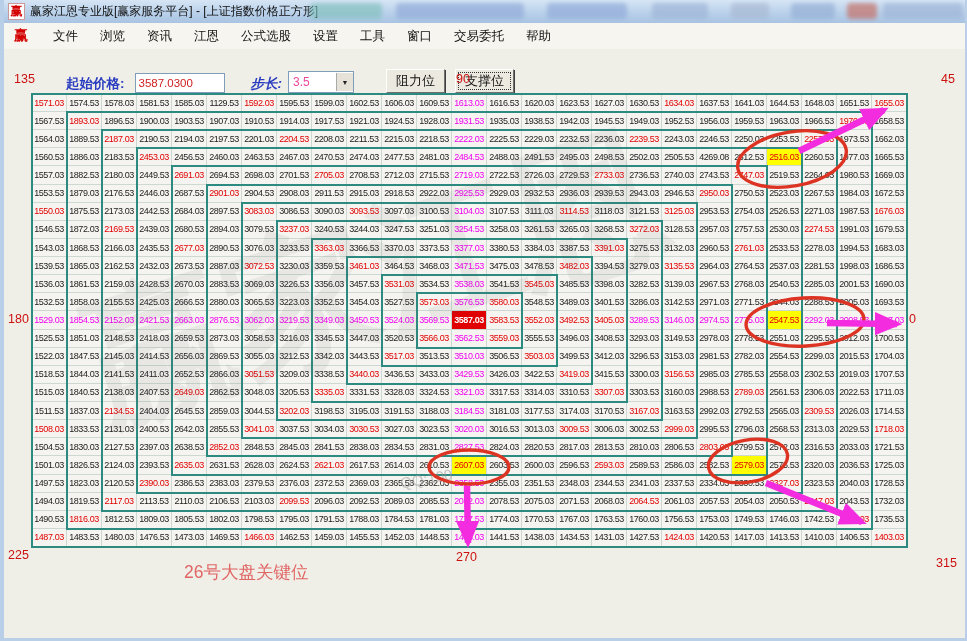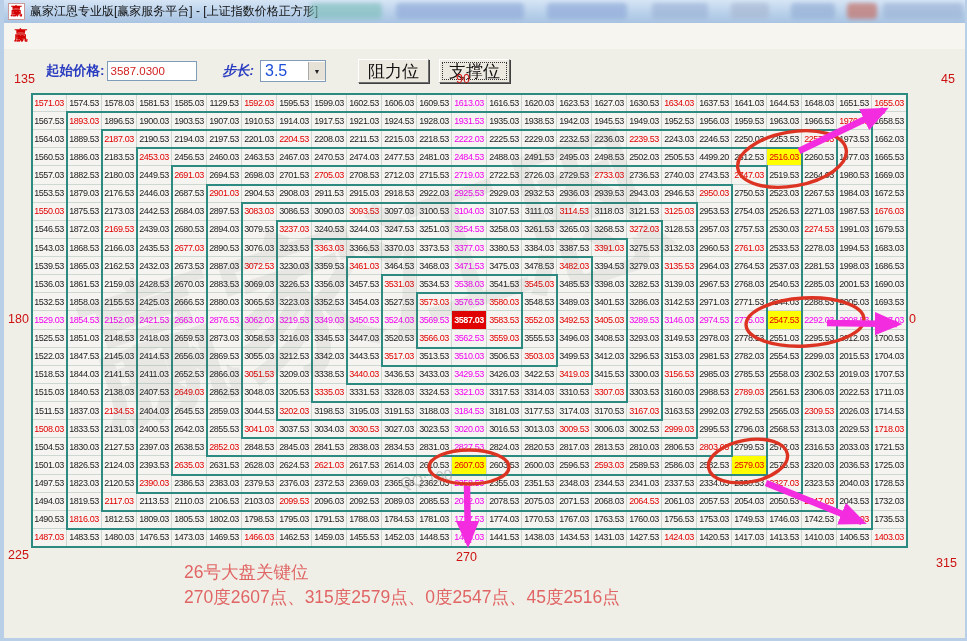--- a/index.html
+++ b/index.html
@@ -19,31 +19,31 @@
     border:1px solid #c99;}
   .titlebar .title{font-size:12px;color:#111;}
   .blob{position:absolute;top:3px;height:16px;border-radius:4px;filter:blur(2px);opacity:.65;}
   
   .menubar{position:absolute;left:0;top:23px;right:0;height:26px;background:#f7f5ef;
     border-bottom:1px solid #d9d5ca;display:flex;align-items:center;}
   .menubar .mlogo{color:#d40000;font-weight:bold;font-size:14px;margin:0 14px 0 10px;}
   .menu-item{font-size:12.5px;color:#111;padding:3px 11px;cursor:default;}
   
   .toolbar{position:absolute;left:0;top:49px;right:0;height:44px;background:#f0efe7;
-    display:flex;align-items:center;}
+    display:flex;align-items:flex-end;padding-left:20px;}
   .tb-label{font-size:13.5px;font-weight:bold;color:#2a3cc0;}
   .tb-input{width:82px;height:18px;border:1px solid #7f9db9;background:#fff;color:#d02020;
     font-size:11.5px;font-family:"Liberation Sans",sans-serif;padding:0 3px;}
   .tb-select{width:64px;height:20px;border:1px solid #7f9db9;background:#fff;display:flex;align-items:center;position:relative;}
-  .tb-select .val{flex:1;color:#1d4ed8;font-size:16px;padding-left:4px;}
+  .tb-select .val{flex:1;color:#ec4899;font-size:12px;padding-left:4px;}
   .tb-select .arrowbtn{width:16px;height:18px;background:#e6e2d8;border-left:1px solid #aaa;
     font-size:7px;color:#222;display:flex;align-items:center;justify-content:center;}
   .tb-btn{height:24px;padding:0 9px;margin-left:10px;background:#ece9e0;
     border-top:1px solid #fff;border-left:1px solid #fff;border-right:1px solid #6f6f6f;border-bottom:1px solid #6f6f6f;
-    box-shadow:1px 1px 0 #404040;font-size:17px;color:#111;}
+    box-shadow:1px 1px 0 #404040;font-size:13px;color:#111;}
   .tb-btn.focused{outline:1px dotted #333;outline-offset:-4px;}
   
   .angle{position:absolute;font-size:12.5px;color:var(--angle-label,#cc1111);}
   .angle.tl{left:10px;top:72px;}   .angle.tn{left:452px;top:72px;}  .angle.tr{left:937px;top:72px;}
   .angle.lw{left:4px;top:312px;}   .angle.re{left:905px;top:312px;}
   .angle.bl{left:4px;top:548px;}   .angle.bs{left:452px;top:550px;} .angle.br{left:916px;top:556px;margin-left:16px;}
   
   .grid-wrap{position:absolute;left:28px;top:94px;width:875px;height:453px;background:#f6f4f0;}
   .grid{position:absolute;inset:0;display:grid;grid-template-columns:repeat(25,1fr);grid-template-rows:repeat(25,1fr);}
   .cell{border-right:1px solid #ccd8d1;border-bottom:1px solid #ccd8d1;
@@ -76,25 +76,37 @@
   <div class="blob" style="left:543px;width:80px;background:#8fa9d8;"></div>
   <div class="blob" style="left:648px;width:56px;background:#9db3d6;"></div>
   <div class="blob" style="left:727px;width:38px;background:#a8b8d2;"></div>
   <div class="blob" style="left:787px;width:44px;background:#93aed6;"></div>
   <div class="blob" style="left:843px;width:30px;background:#c66a5e;"></div>
   <div class="blob" style="left:879px;width:80px;background:#9db3d6;"></div>
 </div>
 
 <div class="menubar">
   <span class="mlogo">赢</span>
+  <span style="display:flex;">
+      <span class="menu-item">文件</span>
+      <span class="menu-item">浏览</span>
+      <span class="menu-item">资讯</span>
+      <span class="menu-item">江恩</span>
+      <span class="menu-item">公式选股</span>
+      <span class="menu-item">设置</span>
+      <span class="menu-item">工具</span>
+      <span class="menu-item">窗口</span>
+      <span class="menu-item">交易委托</span>
+      <span class="menu-item">帮助</span>
+    </span>
 </div>
 
 <div class="toolbar">
   <span class="tb-label" style="margin-left:42px;">起始价格:</span>
-  <input class="tb-input" style="margin-left: 2px;" value="3587.0300">
+  <input class="tb-input" style="margin-left: 10px;" value="3587.0300">
   <span class="tb-label" style="margin-left:26px;font-style:italic;">步长:</span>
   <div class="tb-select" style="margin-left:6px;">
     <span class="val">3.5</span>
     <span class="arrowbtn">▼</span>
   </div>
   <button class="tb-btn" style="margin-left:32px;">阻力位</button>
   <button class="tb-btn focused">支撑位</button>
 </div>
 
 <div class="angle tl">135</div>
@@ -195,21 +207,21 @@
       <div class="cell">2474.03</div>
       <div class="cell">2477.53</div>
       <div class="cell">2481.03</div>
       <div class="cell mag">2484.53</div>
       <div class="cell">2488.03</div>
       <div class="cell">2491.53</div>
       <div class="cell">2495.03</div>
       <div class="cell">2498.53</div>
       <div class="cell">2502.03</div>
       <div class="cell">2505.53</div>
-      <div class="cell">4499.20</div>
+      <div class="cell">4269.08</div>
       <div class="cell">2512.53</div>
       <div class="cell key">2516.03</div>
       <div class="cell">2260.53</div>
       <div class="cell">1977.03</div>
       <div class="cell">1665.53</div>
       <div class="cell">1557.03</div>
       <div class="cell">1882.53</div>
       <div class="cell">2180.03</div>
       <div class="cell">2449.53</div>
       <div class="cell red">2691.03</div>
@@ -764,14 +776,13 @@
     <ellipse cx="465" cy="467" rx="40" ry="17" transform="rotate(0 465 467)" fill="none" stroke="#dd3322" stroke-width="3.4"></ellipse>
     <ellipse cx="744" cy="461" rx="40" ry="21" transform="rotate(-10 744 461)" fill="none" stroke="#dd3322" stroke-width="3.4"></ellipse>
     <line x1="795" y1="151" x2="880" y2="110" stroke="#f42ce0" stroke-width="6.5" marker-end="url(#ah)"></line>
     <line x1="823" y1="323" x2="893" y2="324" stroke="#f42ce0" stroke-width="6.5" marker-end="url(#ah)"></line>
     <line x1="762" y1="483" x2="858" y2="522" stroke="#f42ce0" stroke-width="6.5" marker-end="url(#ah)"></line>
     <line x1="463" y1="486" x2="464" y2="543" stroke="#f42ce0" stroke-width="6.5" marker-end="url(#ah)"></line>
   </svg>
 
 <div class="anno">
   <div>26号大盘关键位</div>
-  <div>270度2607点、315度2579点、0度2547点、45度2516点</div>
 </div>
 
 </body></html>

